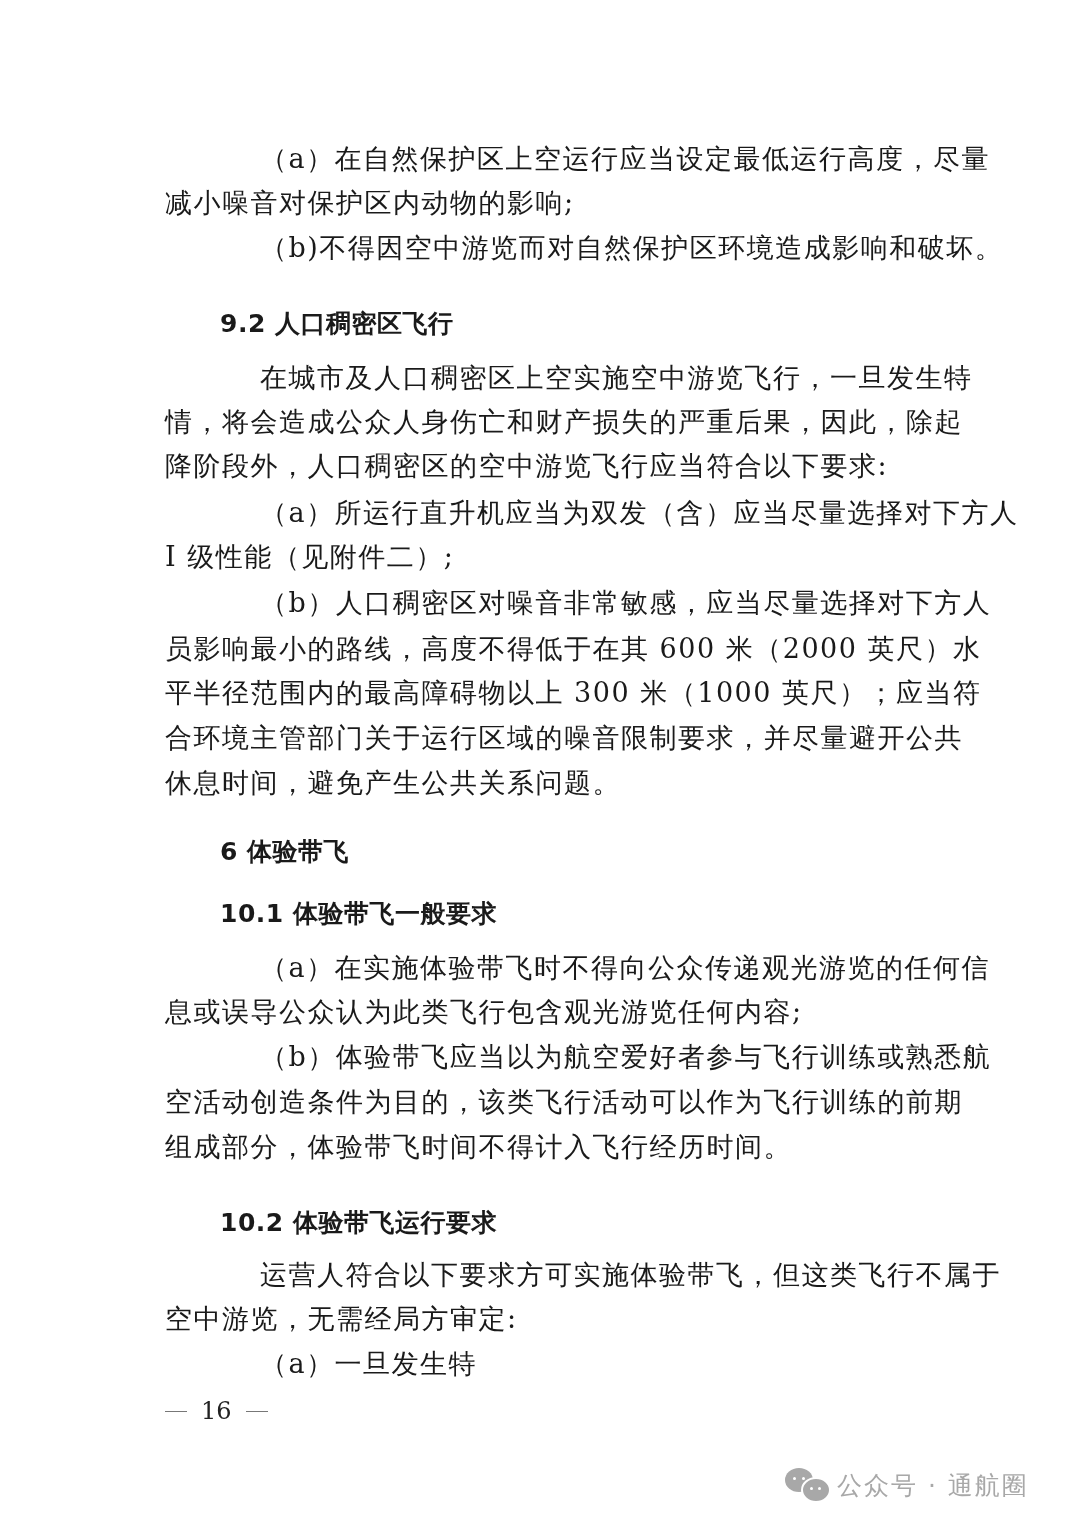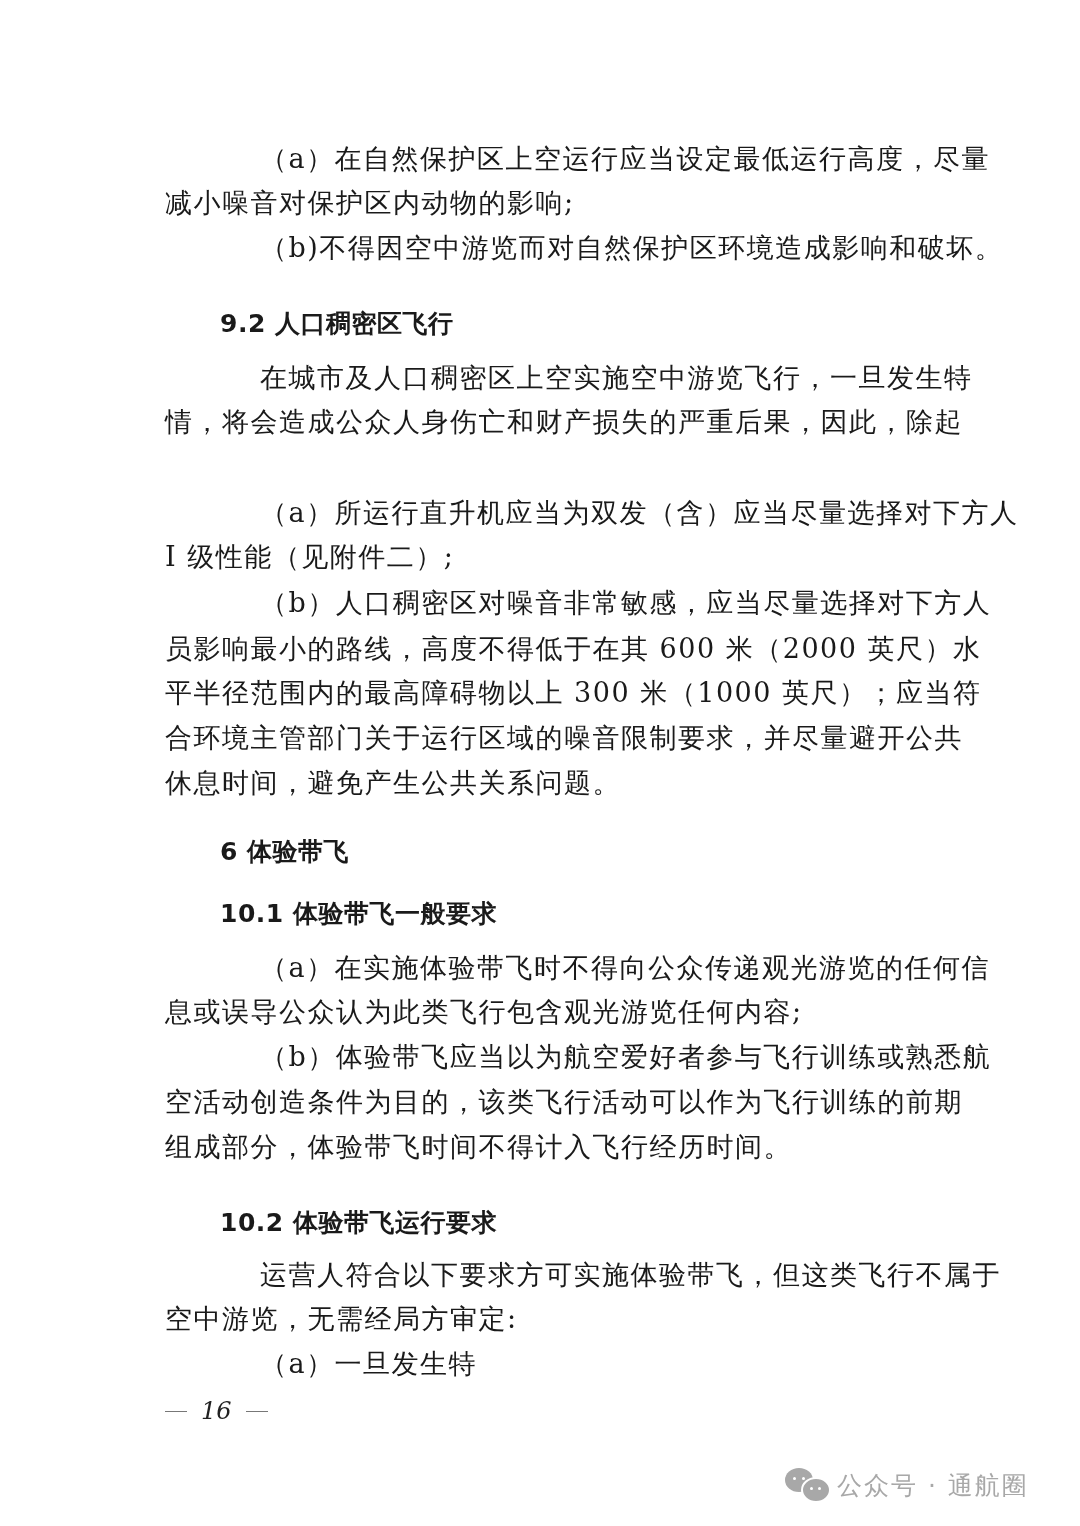--- a/index.html
+++ b/index.html
@@ -19,21 +19,21 @@
   .line.last { text-align-last: left; }
   .heading {
     position: absolute; left: 220px;
     font-family: "DejaVu Sans", "Liberation Sans", sans-serif;
     font-weight: bold; font-size: 25px; line-height: 40px;
     letter-spacing: 0.5px; white-space: nowrap; margin-top: 12px;
   }
   .pagenum {
     position: absolute; left: 165px; top: 1395px;
     font-size: 24px; line-height: 32px; color: #222;
-    display: flex; align-items: center; gap: 14px; font-style: italic;
+    display: flex; align-items: center; gap: 14px;
   }
   .pagenum .dash { display: inline-block; width: 22px; height: 1px; background: #777; }
   .watermark {
     position: absolute; left: 785px; top: 1466px;
     display: flex; align-items: flex-end; gap: 8px;
     font-family: "DejaVu Sans", "Liberation Sans", sans-serif;
     font-size: 25px; color: #a8a8a8; letter-spacing: 2px;
   }
   .wechat-icon { width: 44px; height: 36px; position: relative; }
   .bubble { position: absolute; background: #a8a8a8; border-radius: 50%; }
@@ -47,20 +47,21 @@
 <div class="page">
 
   <div class="line indent" style="top:137px">（a）在自然保护区上空运行应当设定最低运行高度，尽量</div>
   <div class="line last" style="top:181px">减小噪音对保护区内动物的影响;</div>
   <div class="line indent last" style="top:226px">（b)不得因空中游览而对自然保护区环境造成影响和破坏。</div>
 
   <div class="heading" style="top:292px">9.2  人口稠密区飞行</div>
 
   <div class="line" style="top:400px">情，将会造成公众人身伤亡和财产损失的严重后果，因此，除起</div>
   <div class="line indent" style="top:356px">在城市及人口稠密区上空实施空中游览飞行，一旦发生特</div>
+  <div class="line last" style="top:444px">降阶段外，人口稠密区的空中游览飞行应当符合以下要求:</div>
   <div class="line indent" style="top:491px">（a）所运行直升机应当为双发（含）应当尽量选择对下方人</div>
   <div class="line last" style="top:535px">I 级性能（见附件二）;</div>
   <div class="line indent" style="top:581px">（b）人口稠密区对噪音非常敏感，应当尽量选择对下方人</div>
   <div class="line" style="top:627px">员影响最小的路线，高度不得低于在其 600 米（2000 英尺）水</div>
   <div class="line" style="top:671px">平半径范围内的最高障碍物以上 300 米（1000 英尺）；应当符</div>
   <div class="line" style="top:716px">合环境主管部门关于运行区域的噪音限制要求，并尽量避开公共</div>
   <div class="line last" style="top:761px">休息时间，避免产生公共关系问题。</div>
 
   <div class="heading" style="top:820px">6  体验带飞</div>
   <div class="heading" style="top:882px">10.1  体验带飞一般要求</div>

